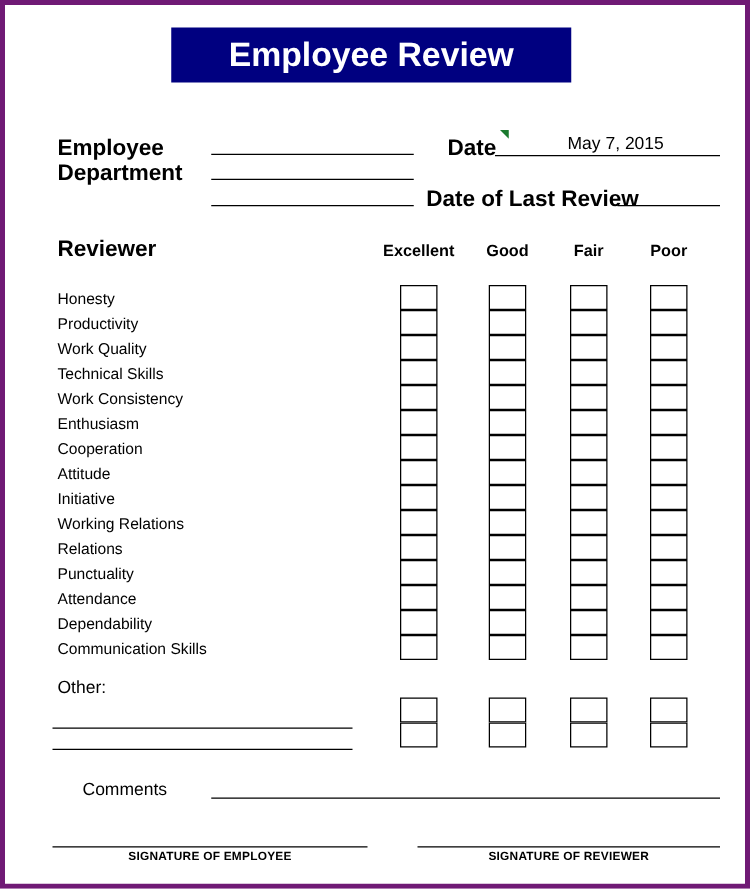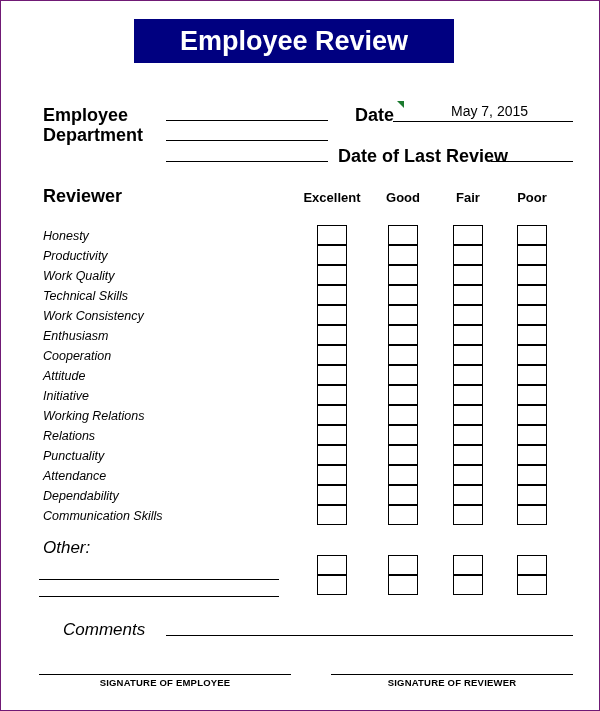--- a/index.html
+++ b/index.html
@@ -9,21 +9,21 @@
   }
   body {
     font-family: "Liberation Sans", sans-serif;
     color: #000000;
   }
   #page {
     position: relative;
     width: 600px;
     height: 711px;
     background: #ffffff;
-    border: 1px solid #701a75;
+    border: 4px solid #701a75;
     box-sizing: border-box;
     overflow: hidden;
   }
 
   
   #title-banner {
     position: absolute;
     left: 133px;
     top: 18px;
     width: 320px;
@@ -77,39 +77,37 @@
     white-space: nowrap;
   }
 
   
   .criteria-label {
     position: absolute;
     left: 42px;
     font-size: 12.5px;
     white-space: nowrap;
     line-height: 20px;
-    font-style: italic;
   }
 
   
   .rate-box {
     position: absolute;
     width: 30px;
     height: 20px;
     border: 1.3px solid #000000;
     box-sizing: border-box;
     background: #ffffff;
   }
 
   
   .plain-label {
     position: absolute;
-    font-size: 17px;
-    white-space: nowrap;
-    font-style: italic;
+    font-size: 14px;
+    white-space: nowrap;
   }
 
   
   .sig-caption {
     position: absolute;
     font-size: 9.5px;
     font-weight: bold;
     text-align: center;
     letter-spacing: 0.2px;
     white-space: nowrap;

